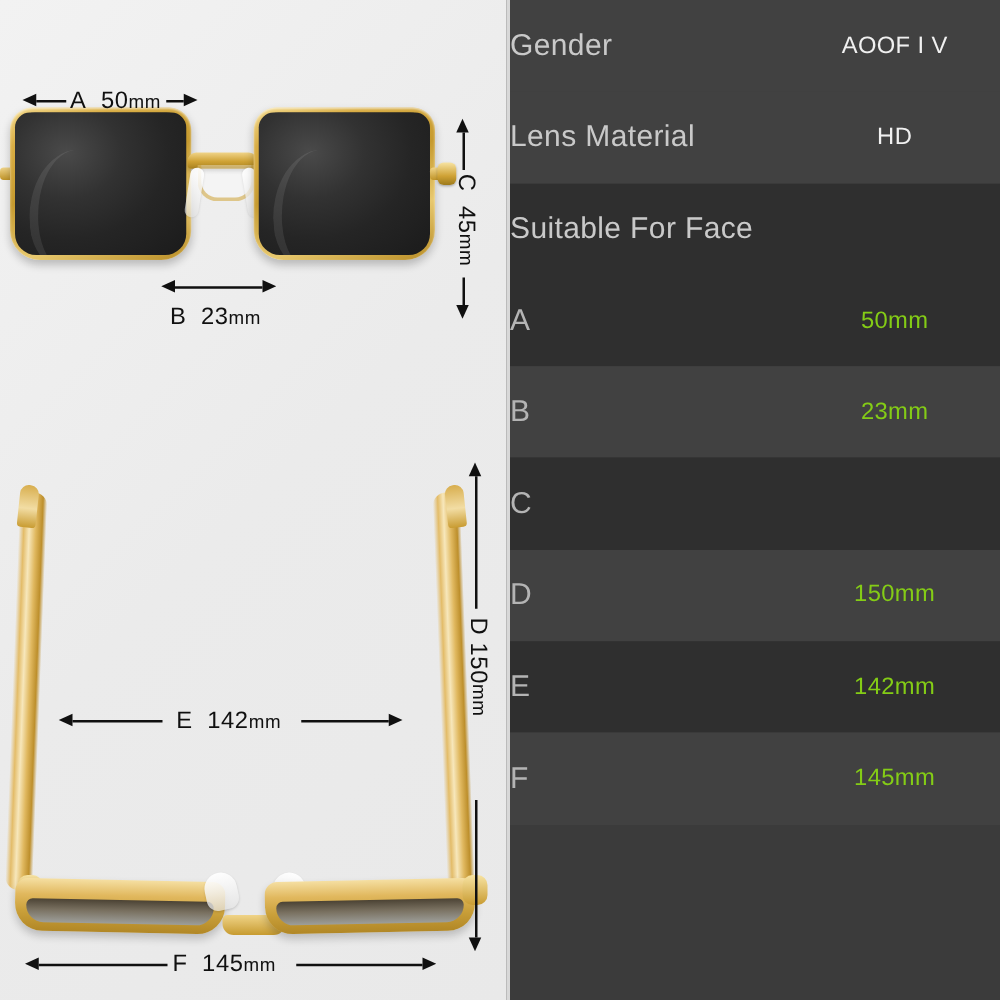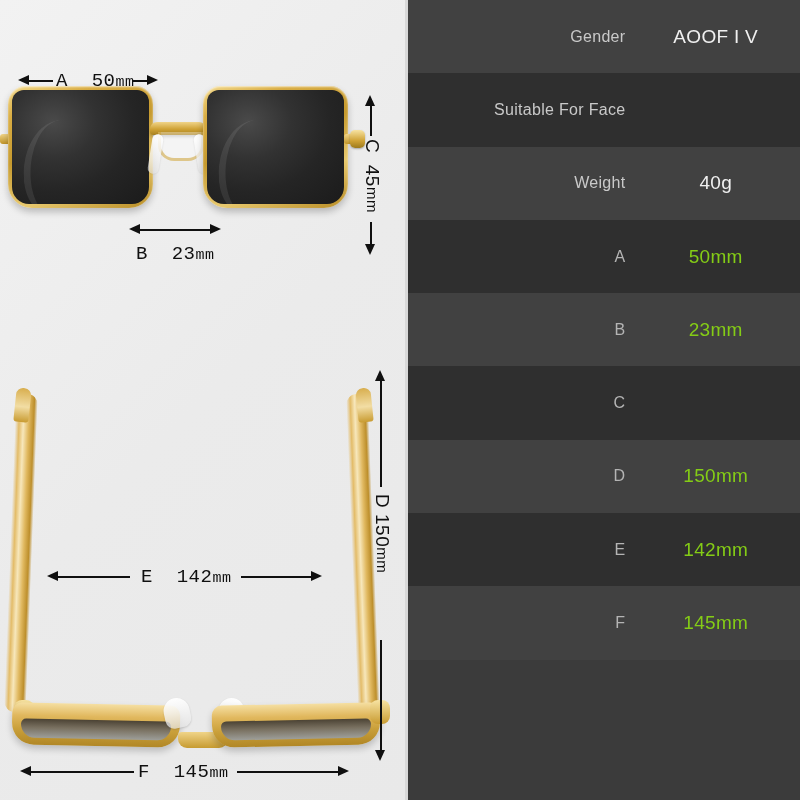--- a/index.html
+++ b/index.html
@@ -202,21 +202,21 @@
   .fb-hinge-l { left: 2px; }
   .fb-hinge-r { left: 358px; }
 
   
   .dim-label {
     position: absolute;
     color: #101010;
     font-size: 19px;
     letter-spacing: .5px;
     white-space: nowrap;
-    font-family: Liberation Mono, monospace;
+    font-family: Liberation Sans, sans-serif;
   }
   .dim-label .unit { font-size: 15px; }
 
   .hline {
     position: absolute;
     height: 2px;
     background: #101010;
   }
   .vline {
     position: absolute;
@@ -270,23 +270,23 @@
   .spec-row {
     display: flex;
     align-items: center;
     height: 73.3px;
     box-sizing: border-box;
   }
   .spec-row.odd  { background: #414141; }
   .spec-row.even { background: #2f2f2f; }
   .spec-key {
     flex: 0 0 57%;
-    text-align: right;
+    text-align: left;
     color: #c9c9c9;
-    font-size: 16px;
+    font-size: 24px;
     letter-spacing: .3px;
     padding-right: 6px;
     box-sizing: border-box;
   }
   .spec-val {
     flex: 1 1 auto;
     text-align: center;
     color: #f0f0f0;
     font-size: 19px;
     letter-spacing: .3px;
@@ -392,26 +392,26 @@
     </div>
 
   </div>
 
   <div id="spec-table">
 
   <div class="spec-row odd">
         <div class="spec-key">Gender</div>
         <div class="spec-val">AOOF I V</div>
       </div>
+      <div class="spec-row odd">
+        <div class="spec-key">Lens Material</div>
+        <div class="spec-val">HD</div>
+      </div>
       <div class="spec-row even">
         <div class="spec-key">Suitable For Face</div>
-      </div>
-      <div class="spec-row odd">
-        <div class="spec-key">Weight</div>
-        <div class="spec-val">40g</div>
       </div>
       <div class="spec-row even dim">
         <div class="spec-key">A</div>
         <div class="spec-val">50mm</div>
       </div>
       <div class="spec-row odd dim">
         <div class="spec-key">B</div>
         <div class="spec-val">23mm</div>
       </div>
       <div class="spec-row even dim">

